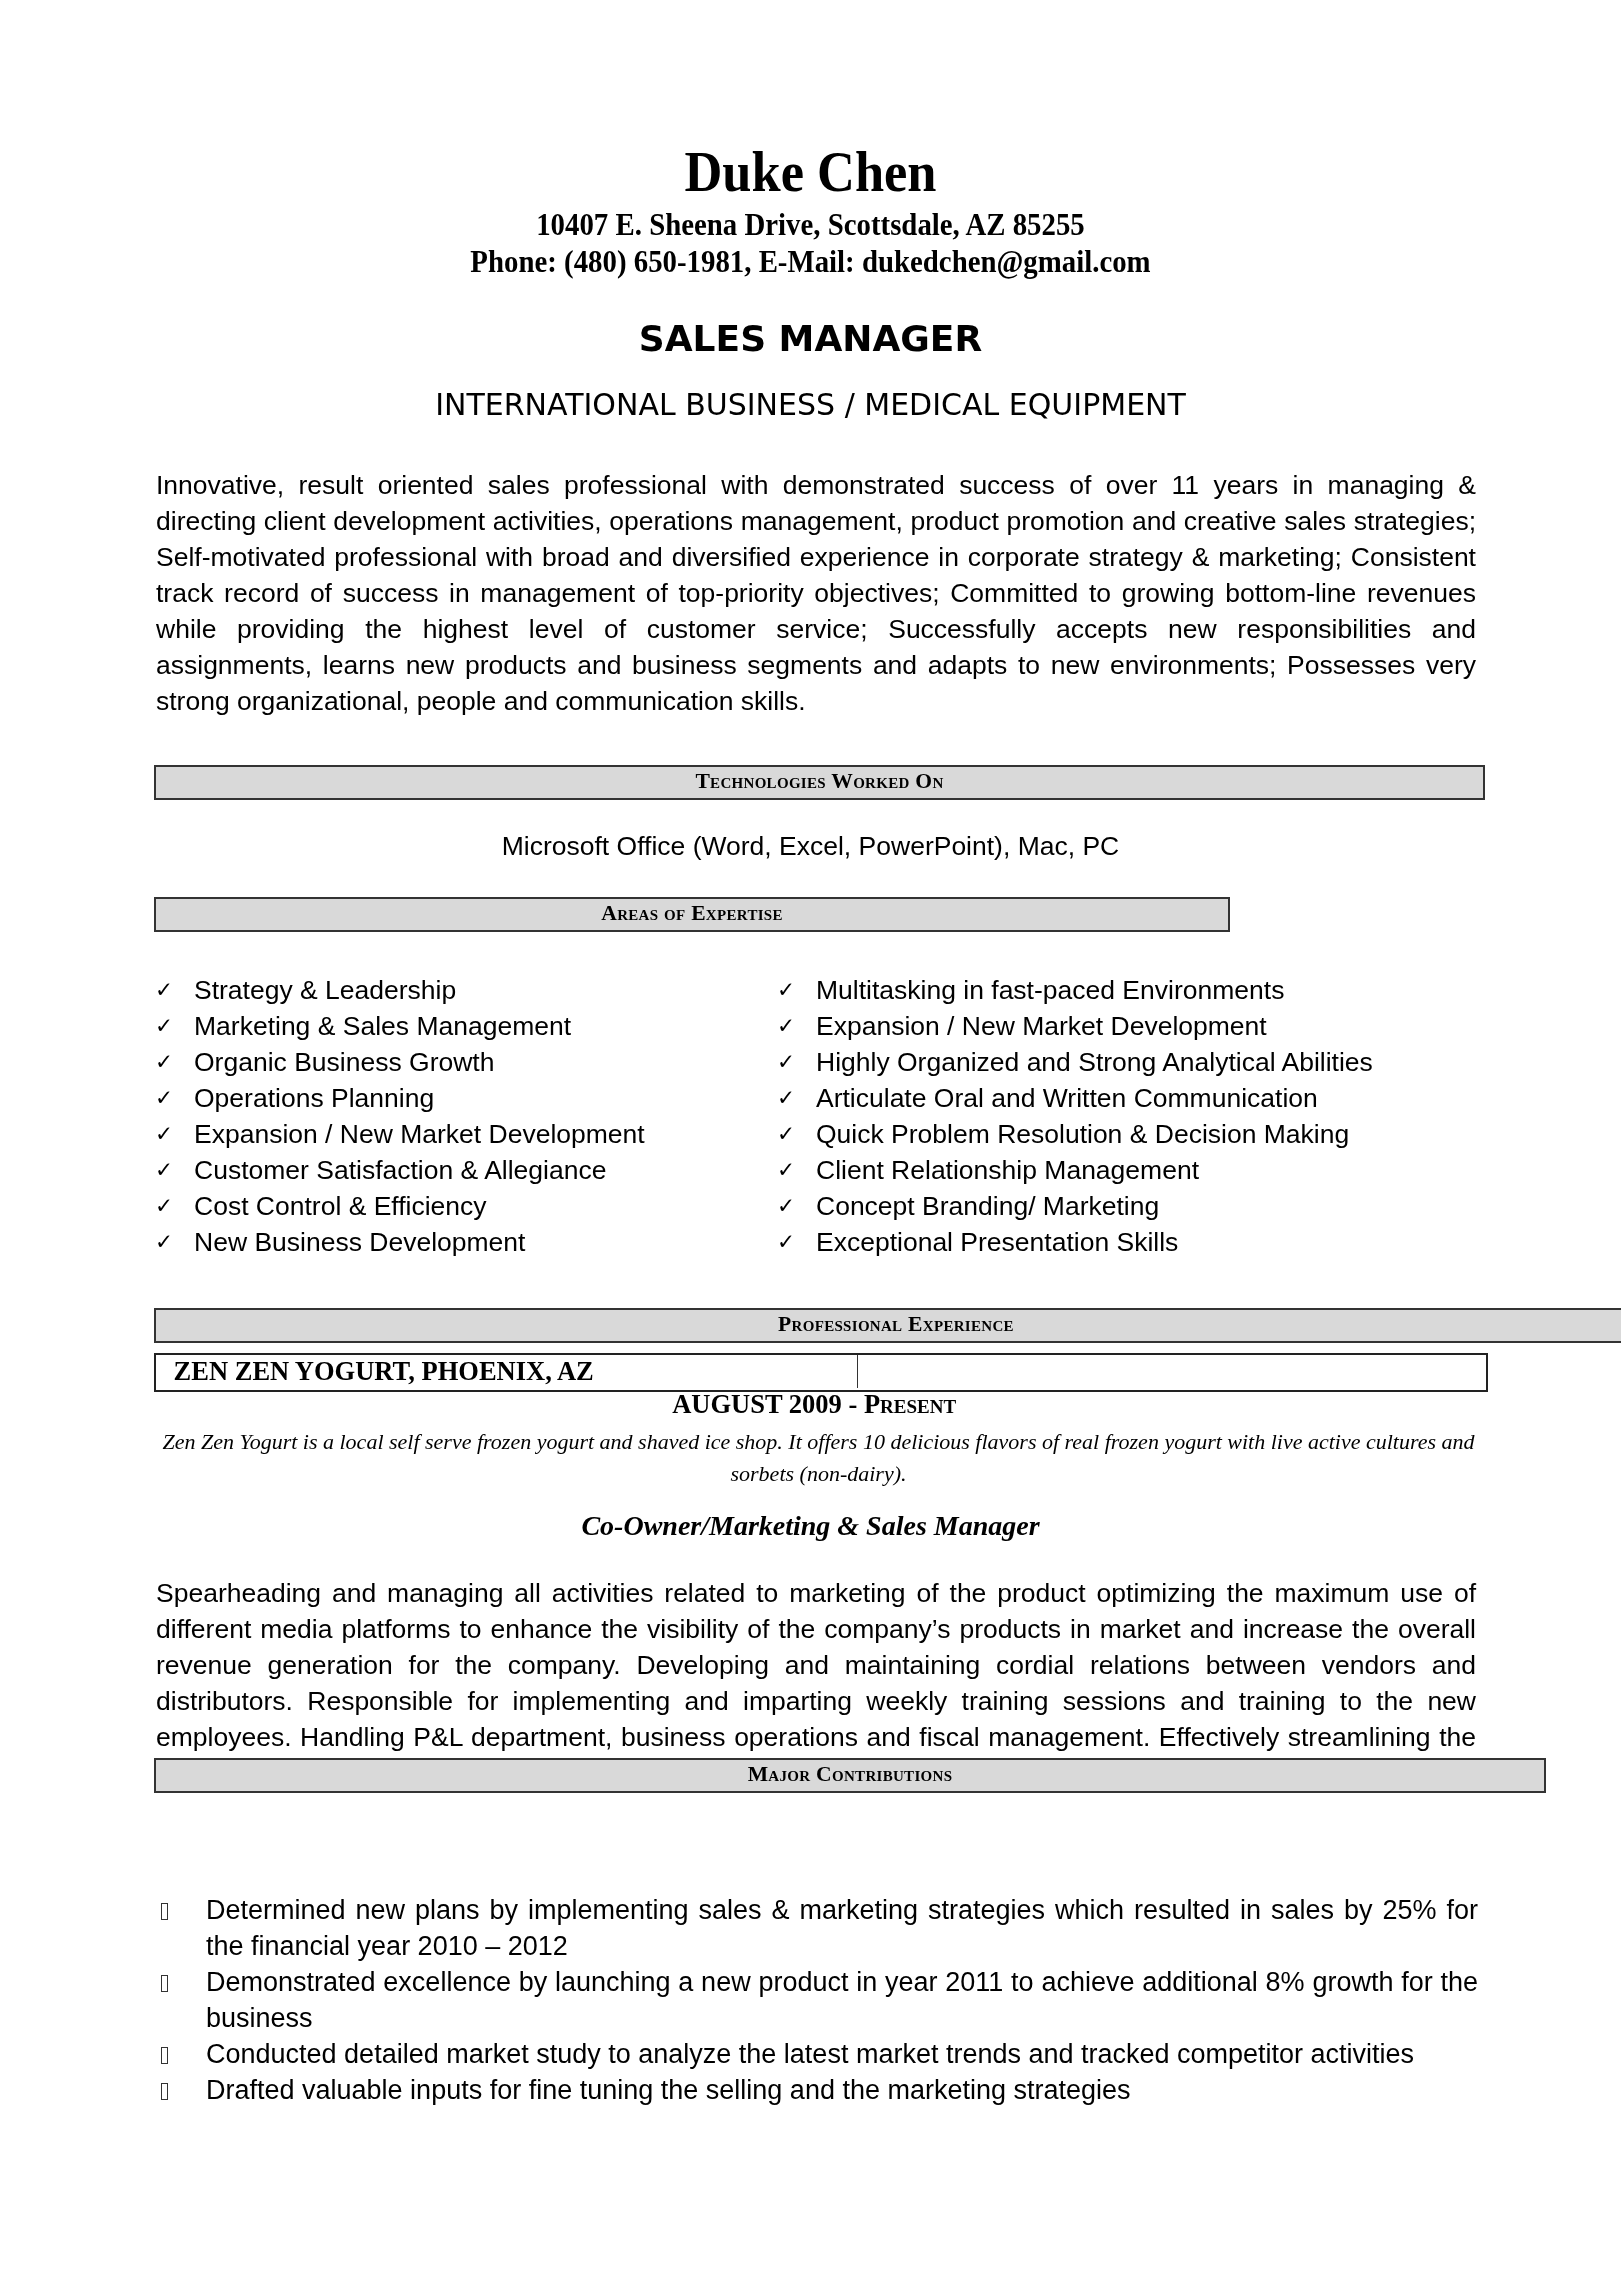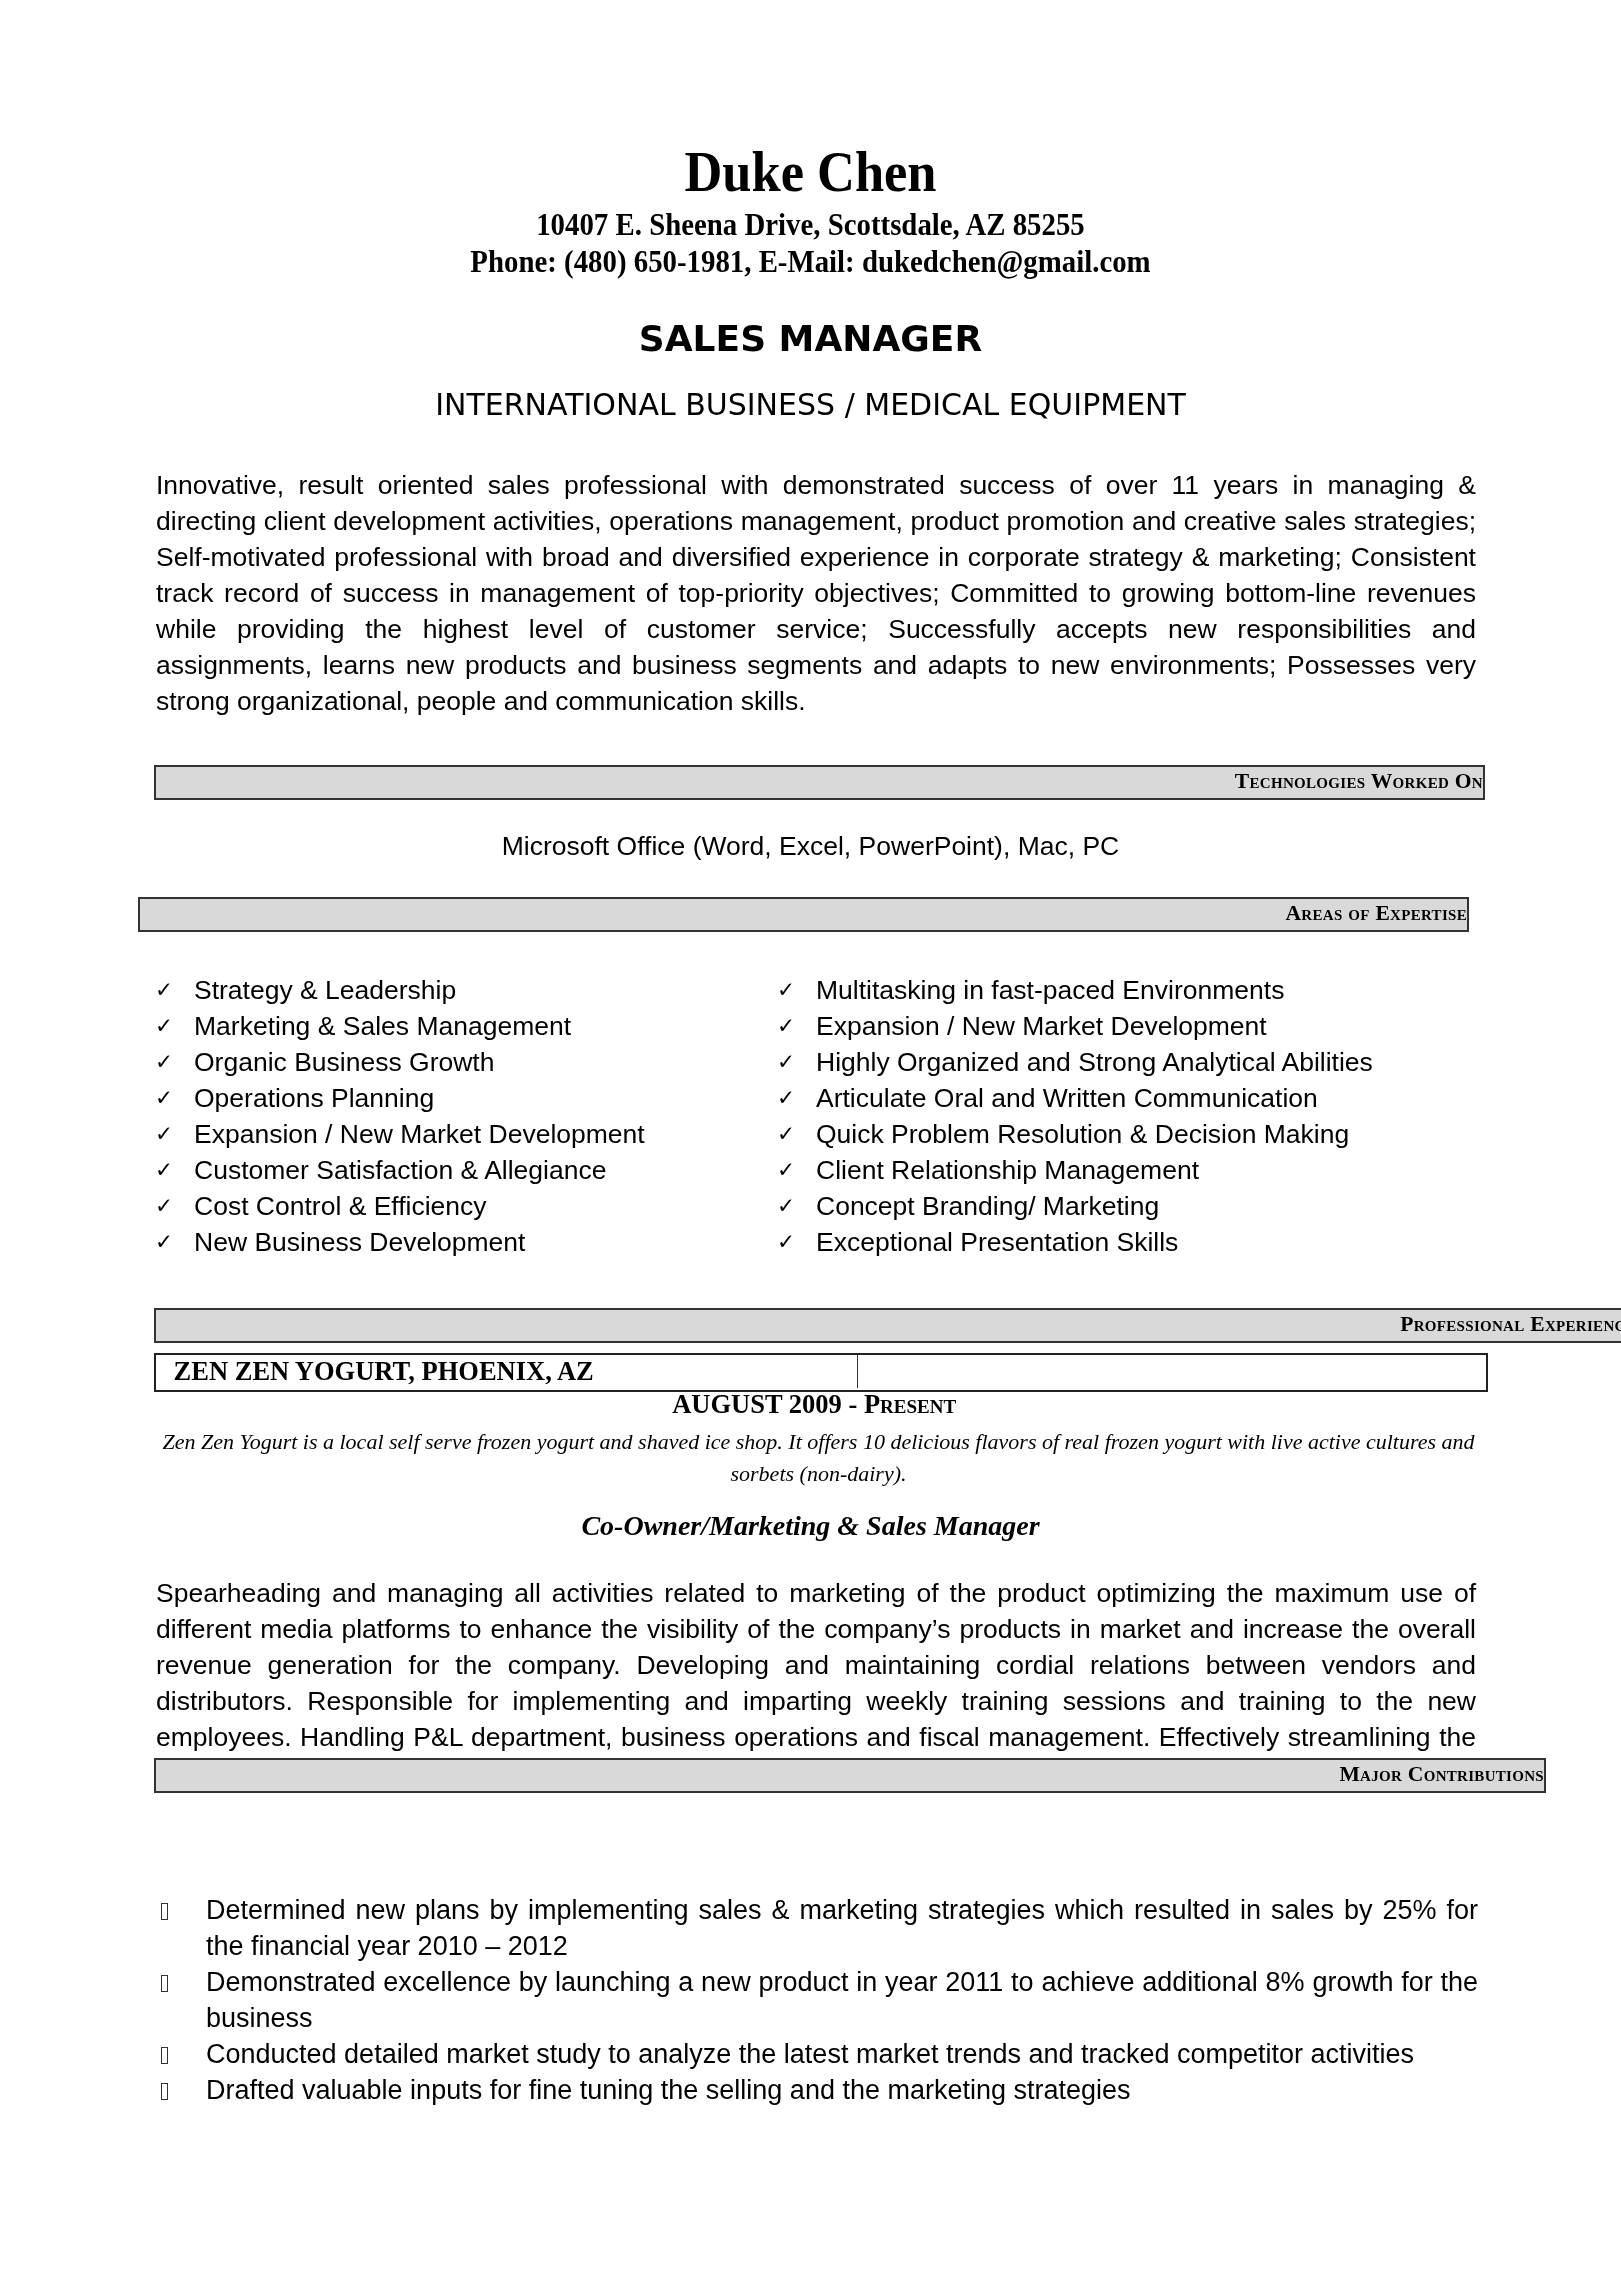--- a/index.html
+++ b/index.html
@@ -6,25 +6,25 @@
   body { width:1621px; height:2293px; position:relative; overflow:hidden; color:#000; }
   .abs { position:absolute; }
   .center { left:0; width:1621px; text-align:center; }
   .name { top:137px; font-family:"Liberation Serif", serif; font-weight:bold; font-size:57px; line-height:69px; transform:scaleX(0.92); }
   .addr { top:206px; font-family:"Liberation Serif", serif; font-weight:bold; font-size:31px; line-height:37px; transform:scaleX(0.93); }
   .phone { top:243px; font-family:"Liberation Serif", serif; font-weight:bold; font-size:31px; line-height:37px; transform:scaleX(0.93); }
   .role { top:314px; font-family:"DejaVu Sans", sans-serif; font-weight:bold; font-size:36px; line-height:49px; }
   .sub { top:384px; font-family:"DejaVu Sans", sans-serif; font-size:30px; line-height:41px; }
   .para { left:156px; width:1320px; font-family:"Liberation Sans", sans-serif; font-size:26.5px; line-height:36px; text-align:justify; transform-origin:left top; }
   .summary { top:467px; }
-  .hdr { background:#d9d9d9; border:2.9px solid #333; box-sizing:border-box; height:35px; text-align:right; font-family:"Liberation Serif", serif; font-weight:bold; font-size:21.6px; line-height:29px; font-variant:small-caps; letter-spacing:0.3px; }
+  .hdr { background:#d9d9d9; border:2.9px solid #333; box-sizing:border-box; height:35px; text-align:center; font-family:"Liberation Serif", serif; font-weight:bold; font-size:21.6px; line-height:29px; font-variant:small-caps; letter-spacing:0.3px; }
   .hdr span { display:inline-block; transform:scaleY(1.0); }
   .tech-hdr { left:154px; top:765px; width:1331px; }
   .tech-text { top:829px; font-family:"Liberation Sans", sans-serif; font-size:26.5px; line-height:35px; }
-  .areas-hdr { left:138px; top:897px; width:1331px; }
+  .areas-hdr { left:154px; top:897px; width:1076px; }
   .exp-list { top:972px; font-family:"Liberation Sans", sans-serif; font-size:26.5px; line-height:36px; list-style:none; margin:0; padding:0; }
   .exp-list li { position:relative; padding-left:39px; white-space:nowrap; }
   .exp-list li .chk { position:absolute; left:0; top:0; font-family:"DejaVu Sans", sans-serif; font-size:21.6px; }
   .exp-left { left:155px; }
   .exp-right { left:777px; }
   .pro-hdr { left:154px; top:1308px; width:1484px; }
   .job { left:154px; top:1353px; width:1334px; height:39px; border:2.9px solid #222; box-sizing:border-box; display:flex; font-family:"Liberation Serif", serif; font-weight:bold; font-size:26.5px; line-height:33px;flex-direction:column; }
   .job .cell-l { width:702px; border-right:1px solid #333; padding-left:17.6px; box-sizing:border-box; }
   .job .cell-r { flex:1; text-align:center; padding-right:13.7px; box-sizing:border-box; font-variant:small-caps; }
   .company-desc { left:157px; width:1323px; top:1426px; text-align:center; font-family:"Liberation Serif", serif; font-style:italic; font-size:22px; line-height:32px; }

